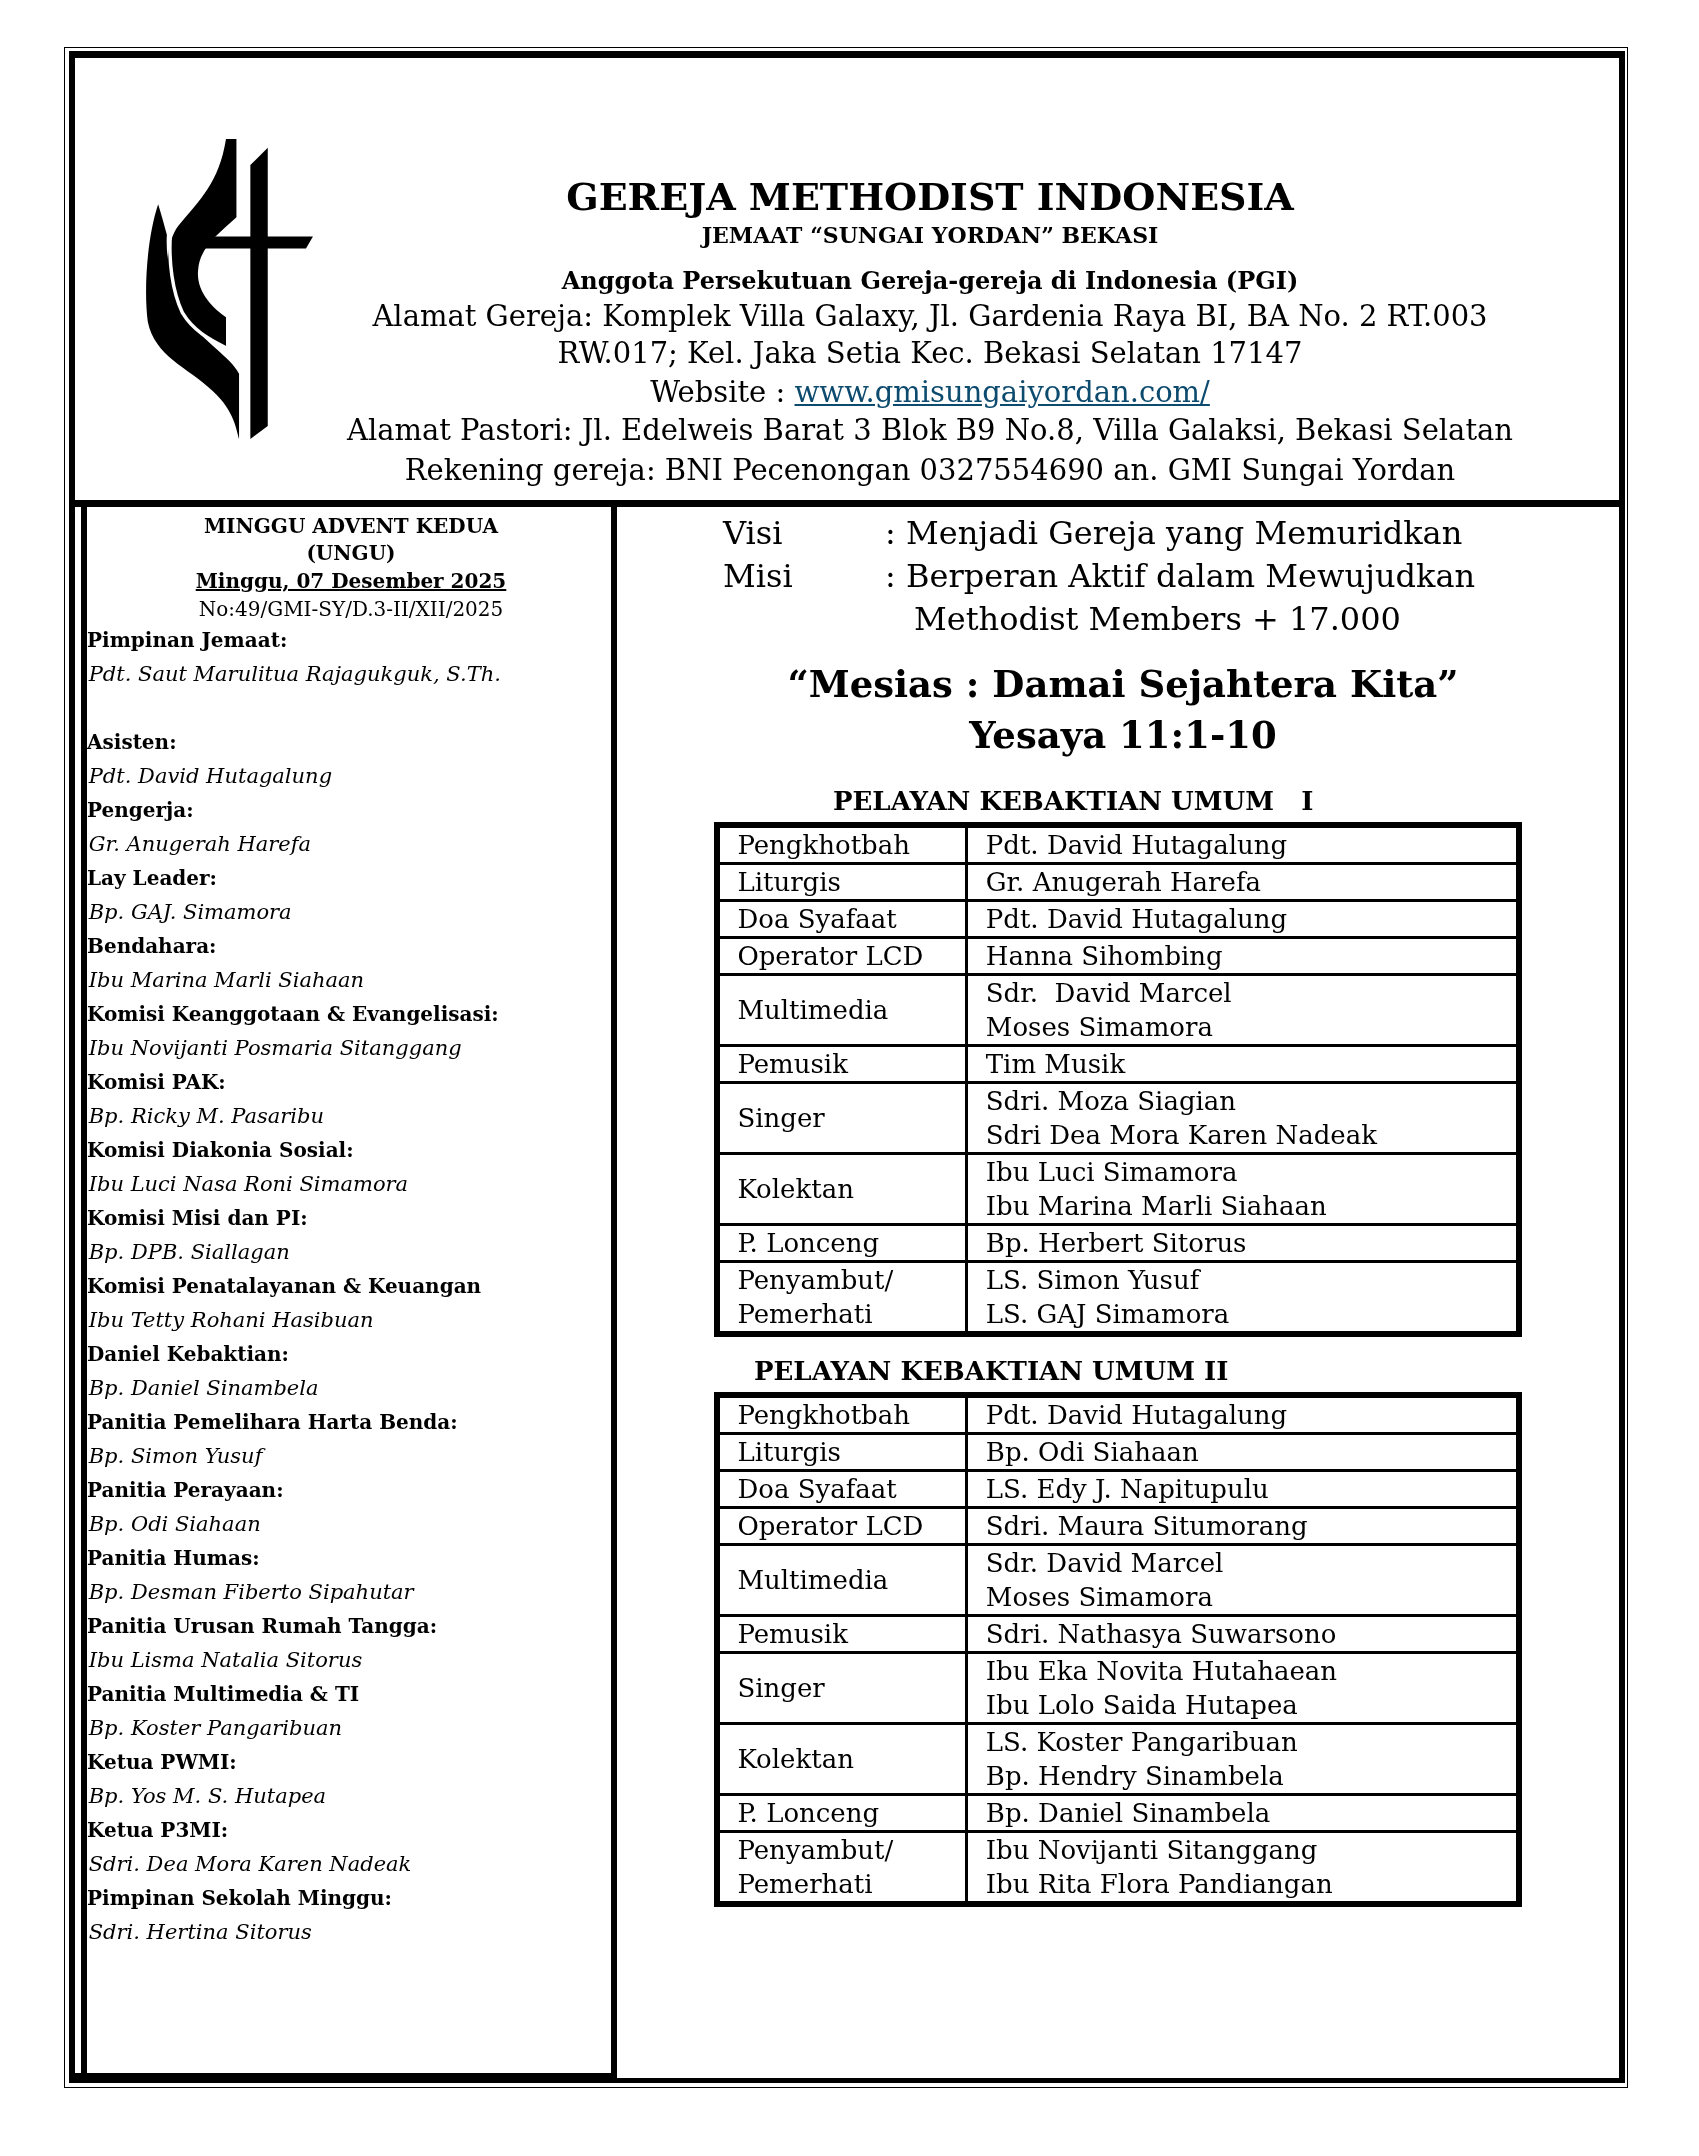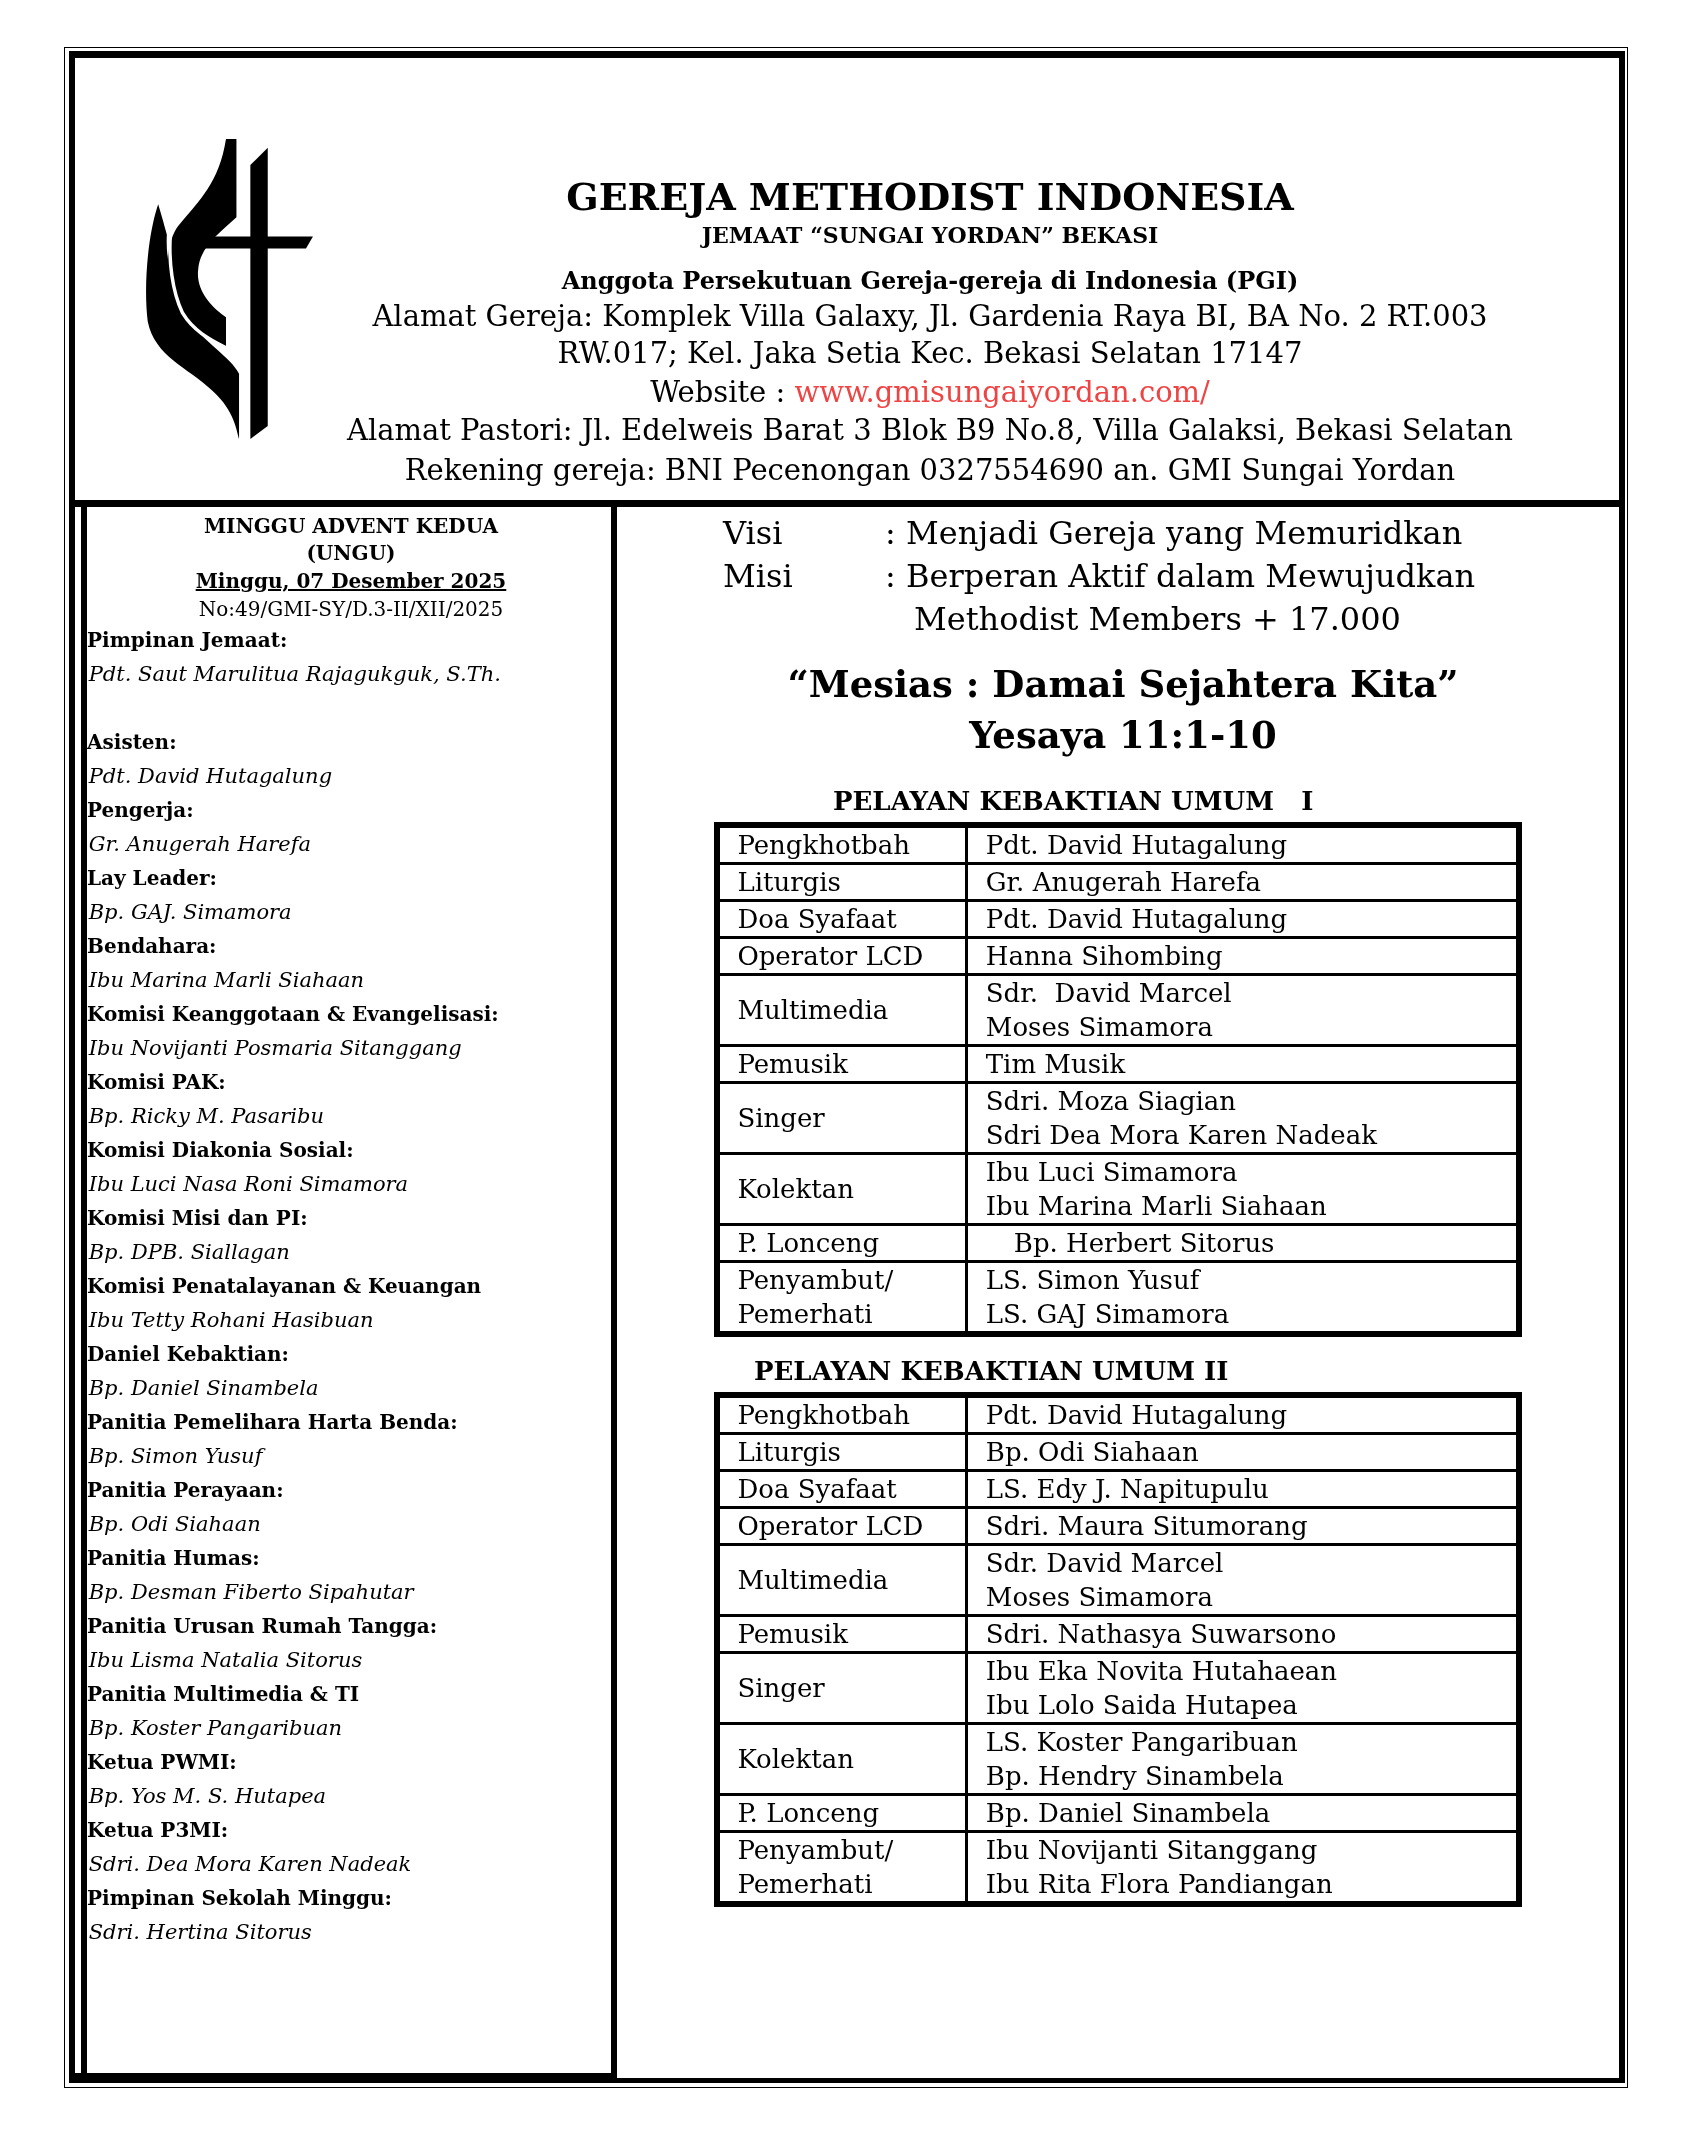--- a/index.html
+++ b/index.html
@@ -15,21 +15,21 @@
 
   
   #logo { left:139px; top:139px; width:174px; height:300px; }
   .hdr { position:absolute; left:261px; width:1338px; text-align:center; white-space:nowrap; }
   #h-title { top:174px; font-size:38px; font-weight:bold; }
   #h-sub { top:222px; font-size:22px; font-weight:bold; }
   #h-pgi { top:266px; font-size:24px; font-weight:bold; }
   #h-addr1 { top:299px; font-size:29px; }
   #h-addr2 { top:336px; font-size:29px; }
   #h-web { top:375px; font-size:29px; }
-  #h-web a { color:#ef4444; }
+  #h-web a { color:#0c4a6e; text-decoration:underline; }
   #h-pastori { top:413px; font-size:29px; }
   #h-rek { top:453px; font-size:29px; }
 
   
   #left-col { left:87px; top:513px; width:521px; }
   #lc-week { text-align:center; font-weight:bold; font-size:20px; line-height:27px; padding-left:7px; }
   #lc-date { text-align:center; font-weight:bold; font-size:20px; text-decoration:underline; line-height:28px; padding-left:7px; }
   #lc-no { text-align:center; font-size:20px; line-height:28px; padding-left:7px; }
   .lc-label { font-weight:bold; font-size:20px; line-height:34px; white-space:nowrap; }
   .lc-name { font-style:italic; font-size:21px; line-height:34px; white-space:nowrap; padding-left:1.7px; }
@@ -219,21 +219,21 @@
           <td>
             <div style="white-space: pre;">Ibu Luci Simamora</div>
             <div style="white-space: pre;">Ibu Marina Marli Siahaan</div>
           </td>
         </tr>
         <tr class="single">
           <td class="role">
             <div>P. Lonceng</div>
           </td>
           <td>
-            <div style="white-space: pre; margin-left: 28px;">Bp. Herbert Sitorus</div>
+            <div style="white-space: pre;">Bp. Herbert Sitorus</div>
           </td>
         </tr>
         <tr class="double">
           <td class="role">
             <div>Penyambut/</div>
             <div>Pemerhati</div>
           </td>
           <td>
             <div style="white-space: pre;">LS. Simon Yusuf</div>
             <div style="white-space: pre;">LS. GAJ Simamora</div>

